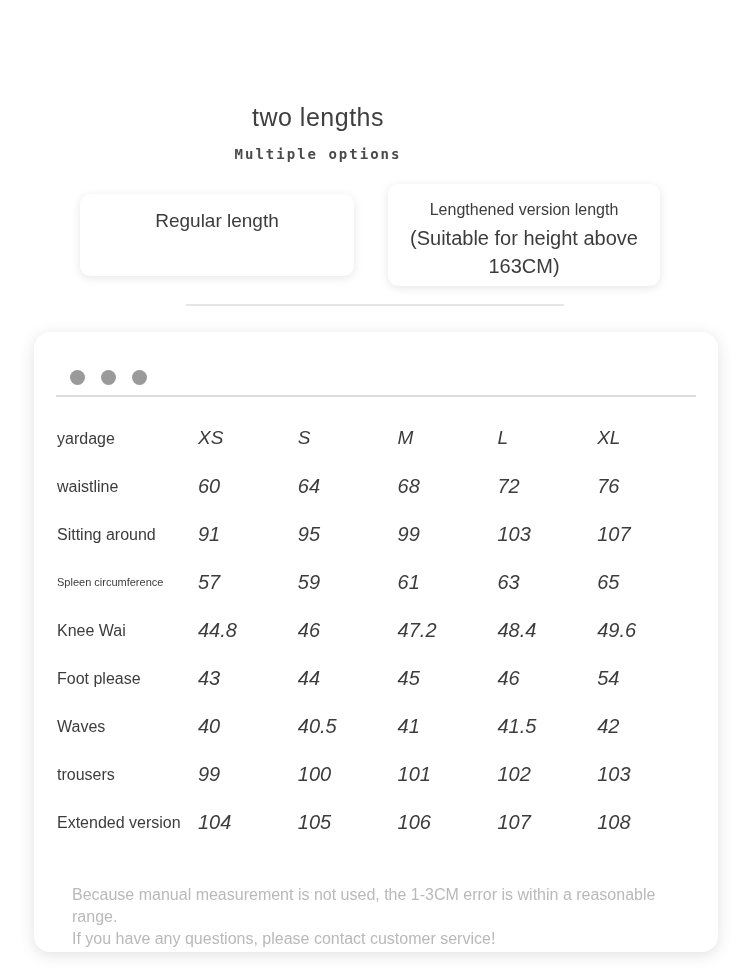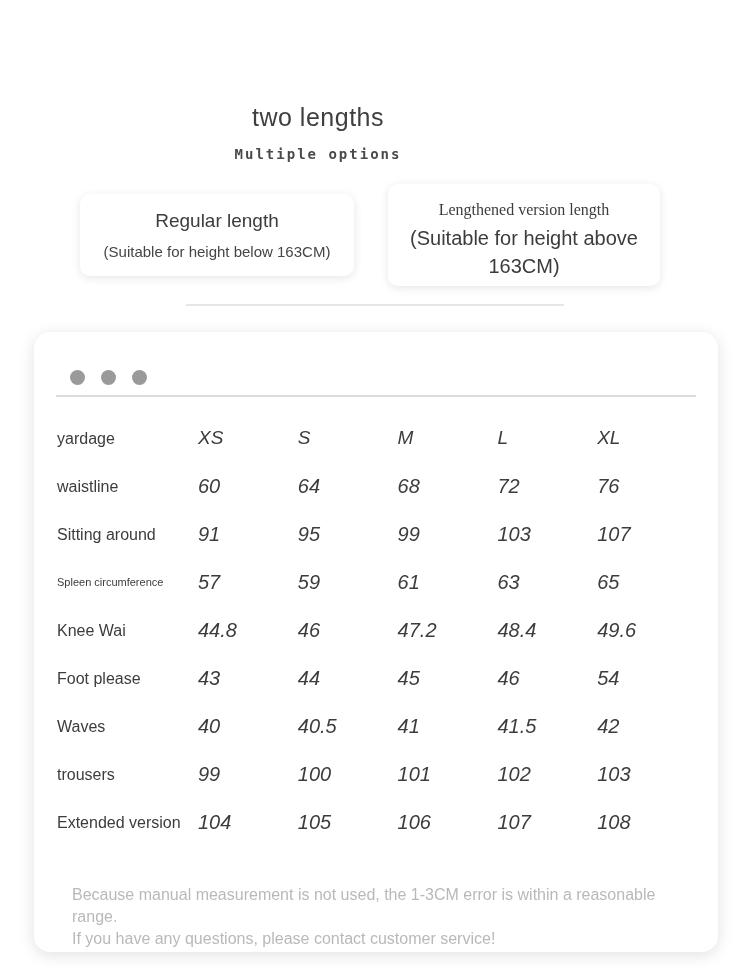--- a/index.html
+++ b/index.html
@@ -80,21 +80,20 @@
   .card-sub-1 {
     font-size: 15px;
     color: #454545;
     margin-top: 8px;
     line-height: 20px;
   }
   .card-title-2 {
     font-size: 16px;
     color: #3c3c3c;
     line-height: 24px;
-    font-family: Liberation Serif, serif;
   }
   .card-sub-2 {
     font-size: 20px;
     color: #3c3c3c;
     line-height: 28px;
     margin-top: 2px;
   }
 
   .divider-line {
     position: absolute;
@@ -188,21 +187,20 @@
 <div class="page">
 
   <div class="header">
     <div class="header-title">two lengths</div>
     <div class="header-sub">Multiple options</div>
   </div>
 
   <div class="cards">
     <div class="card card-regular">
       <div class="card-title-1">Regular length</div>
-      <div class="card-sub-1">(Suitable for height below 163CM)</div>
     </div>
     <div class="card card-long">
       <div class="card-title-2">Lengthened version length</div>
       <div class="card-sub-2">(Suitable for height above 163CM)</div>
     </div>
   </div>
 
   <div class="divider-line"></div>
 
   <div class="panel">

